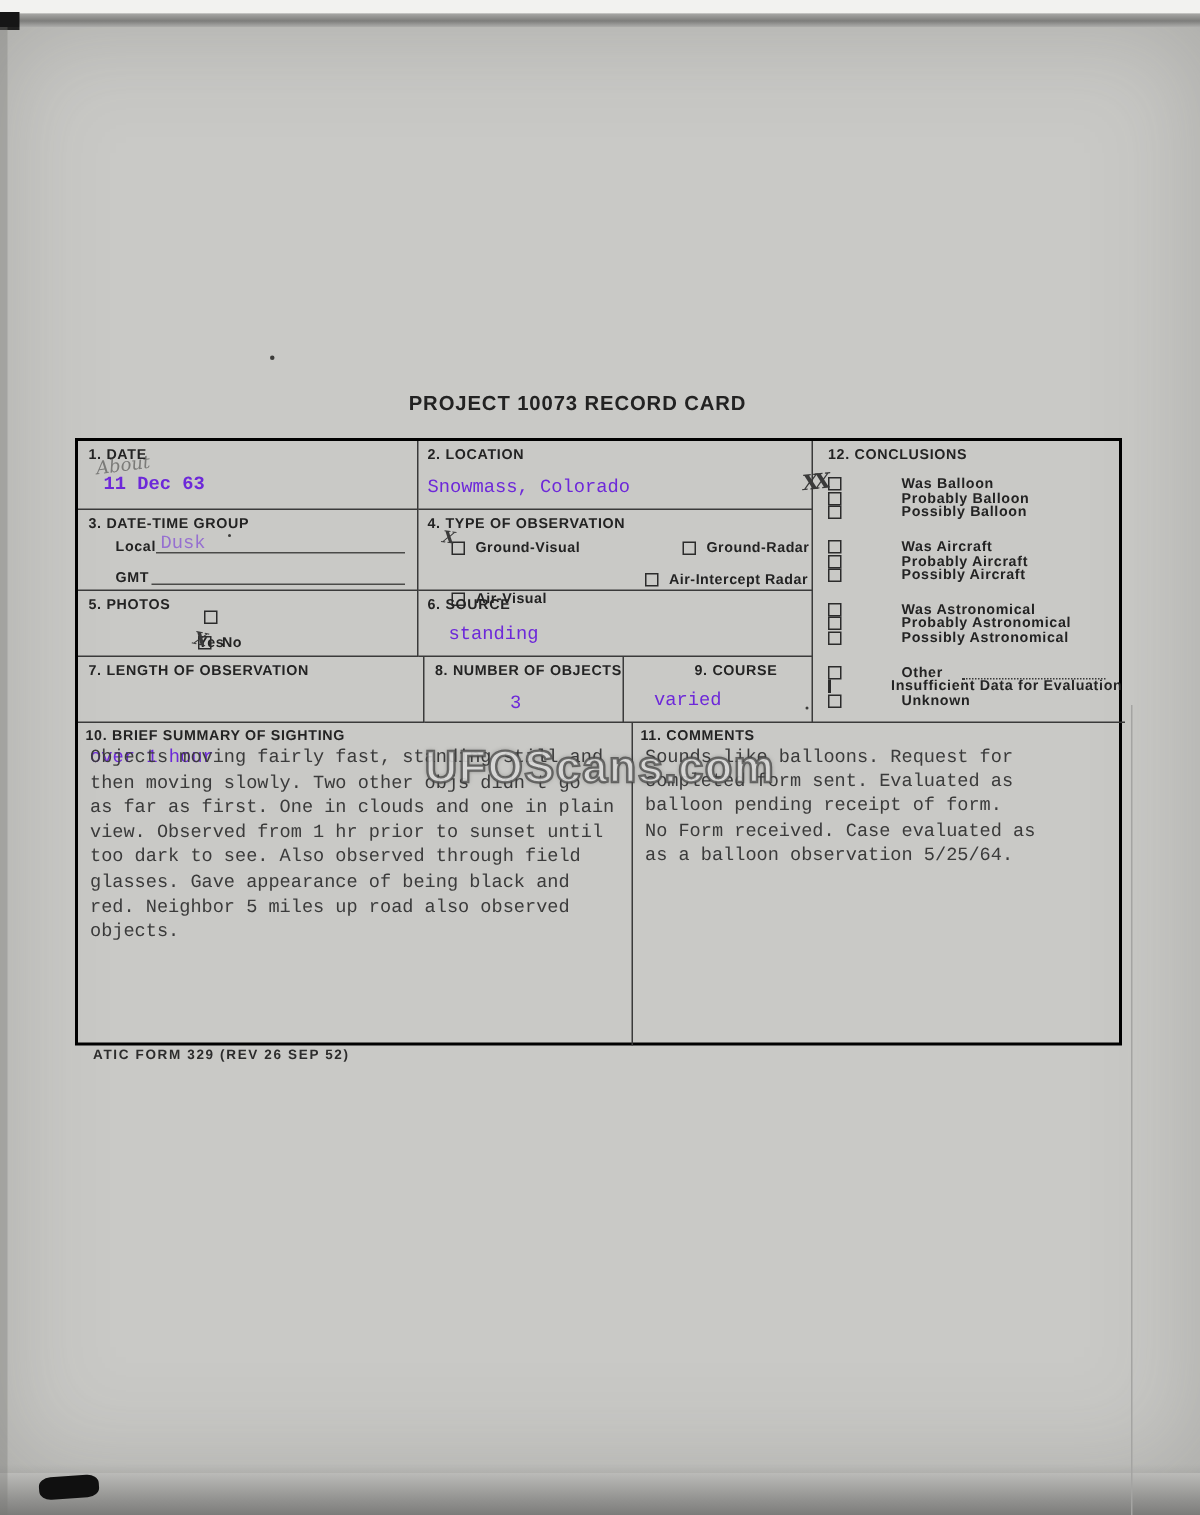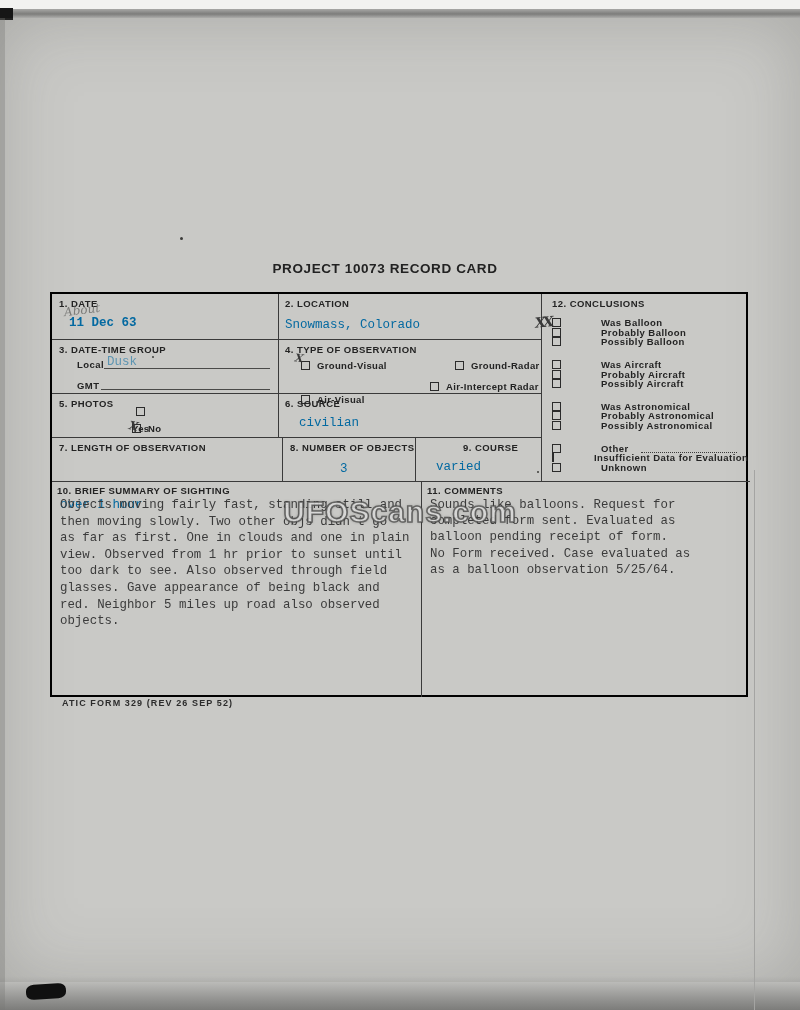--- a/index.html
+++ b/index.html
@@ -25,21 +25,21 @@
 
   
   .card{position:absolute;left:50px;top:292px;width:698px;height:405px;
         border:2px solid #000000;box-sizing:border-box;}
   .cell{position:absolute;box-sizing:border-box;}
   .br{border-right:1.5px solid #3a3a3a;}
   .bb{border-bottom:1.5px solid #3a3a3a;}
   .flabel{font-weight:bold;font-size:9.5px;letter-spacing:.45px;color:#232323;
           white-space:nowrap;}
   .typed{font-family:"Liberation Mono","DejaVu Sans Mono",monospace;
-         color:#0369a1;font-size:12.5px;white-space:nowrap;}
+         color:#6d28d9;font-size:12.5px;white-space:nowrap;}
   .typed-block{font-family:"Liberation Mono","DejaVu Sans Mono",monospace;
          color:#3b3b3b;font-size:12.4px;line-height:16.6px;white-space:pre-line;}
   .hand{font-family:"DejaVu Serif",serif;font-style:italic;color:#61615f;}
 
   .cb{display:inline-block;width:7px;height:7px;border:1.6px solid #2b2b2b;
       vertical-align:middle;background:transparent;}
   .cbrow{position:absolute;display:flex;align-items:center;gap:7px;}
   .cbrow .flabel{letter-spacing:.35px;}
   .xmark{position:absolute;font-family:"DejaVu Serif",serif;font-style:italic;
          color:#3a3a3a;font-weight:bold;}
@@ -203,21 +203,21 @@
         <span class="cb"></span>
         <span class="flabel">No</span>
         <span class="xmark" style="left:-3px;top:-4px;font-size:12px;transform:rotate(12deg);">X</span>
       </div>
     </div>
 
     <div class="cell br bb" style="left:227px;top:100px;width:263px;height:44px;">
       <div style="position:absolute;left:6px;top:4px;" class="flabel">
         <span>6.</span>&nbsp;<span>SOURCE</span>
       </div>
-      <div class="typed" style="position:absolute;left:20px;top:22px;">civilian</div>
+      <div class="typed" style="position:absolute;left:20px;top:22px;">standing</div>
     </div>
 
     <div class="cell br bb" style="left:0;top:144px;width:231px;height:44px;">
       <div style="position:absolute;left:7px;top:4px;" class="flabel">
         <span>7.</span>&nbsp;<span>LENGTH OF OBSERVATION</span>
       </div>
       <div class="typed" style="position:absolute;left:8px;top:26px;margin-top:34px;">over 1 hour</div>
     </div>
 
     <div class="cell br bb" style="left:231px;top:144px;width:133px;height:44px;">

